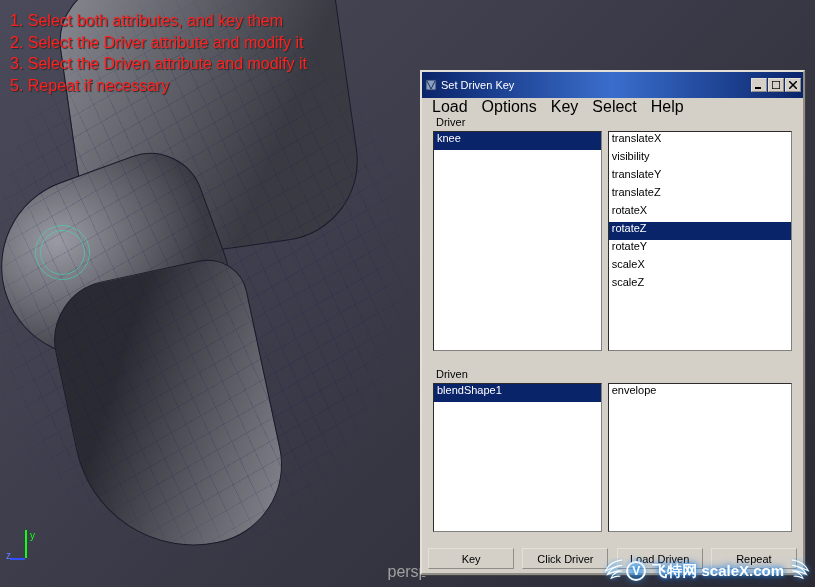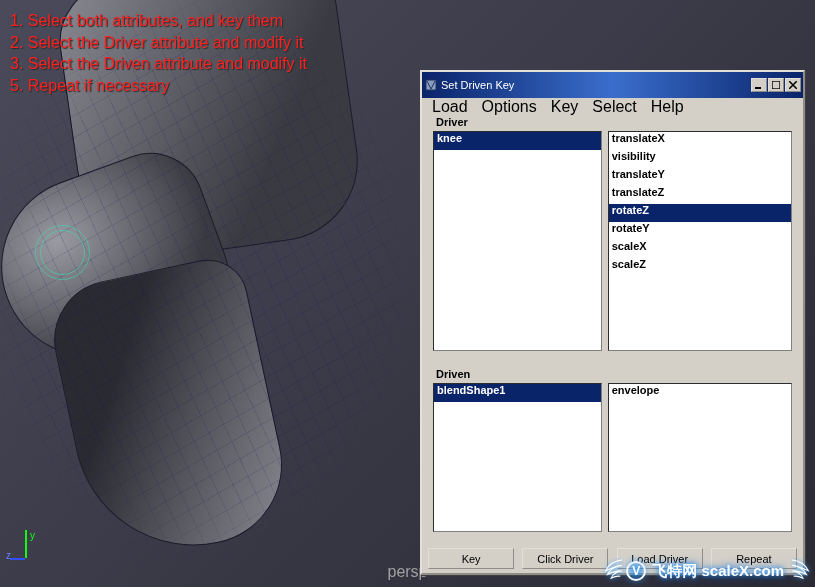--- a/index.html
+++ b/index.html
@@ -46,21 +46,21 @@
     .titlebar-icon { width: 14px; height: 14px; margin-right: 3px; display: inline-flex; align-items: center; justify-content: center; }
     .titlebar-icon svg { width: 12px; height: 12px; }
     .title-text { flex: 1; }
     .title-buttons { display: flex; gap: 1px; }
     .wbtn { width: 16px; height: 14px; background: #d4d0c8; border: 1px outset #e4e0d8; font-size: 9px; font-family: Marlett, Arial; display: flex; align-items: center; justify-content: center; color: #000; cursor: pointer; }
     .wbtn svg { width: 8px; height: 8px; }
     
     .menubar { height: 18px; display: flex; align-items: center; padding: 0 4px; font-size: 16px; gap: 2px; }
     .menu-item { padding: 1px 6px; cursor: pointer; }
     
-    .panel-area { flex: 1; display: flex; flex-direction: column; padding: 4px; gap: 12px; font-weight: bold; }
+    .panel-area { flex: 1; display: flex; flex-direction: column; padding: 4px; gap: 12px; }
     .group { border: 1px groove #d4d0c8; margin: 2px 0; padding: 6px; display: flex; flex-direction: column; flex: 1; }
     .group.driven-group { flex: 0 0 165px; }
     .group-label { font-size: 11px; margin-bottom: 3px; margin-top: -13px; background: #d4d0c8; display: inline-block; width: fit-content; padding: 0 3px; }
     
     .lists { display: flex; gap: 6px; flex: 1; }
     .listbox { background: #fff; border: 1px inset #808080; flex: 1; overflow: auto; font-size: 11px; }
     .listbox.left { flex: 0 0 47%; }
     .list-row { padding: 0 3px; height: 18px; line-height: 13px; cursor: pointer; white-space: nowrap; }
     .list-row.selected { background: #0a246a; color: #fff; }
     
@@ -149,20 +149,21 @@
       <span class="group-label">Driver</span>
       <div class="lists">
         <div class="listbox left" id="driver-left">
             <div class="list-row selected">knee</div>
           </div>
         <div class="listbox" id="driver-right">
             <div class="list-row">translateX</div>
             <div class="list-row">visibility</div>
             <div class="list-row">translateY</div>
             <div class="list-row">translateZ</div>
+            <div class="list-row">rotateX</div>
             <div class="list-row selected">rotateZ</div>
             <div class="list-row">rotateY</div>
             <div class="list-row">scaleX</div>
             <div class="list-row">scaleZ</div>
           </div>
       </div>
     </div>
 
     <div class="group driven-group">
       <span class="group-label">Driven</span>
@@ -173,21 +174,21 @@
         <div class="listbox" id="driven-right">
             <div class="list-row">envelope</div>
           </div>
       </div>
     </div>
   </div>
 
   <div class="button-row">
     <button class="btn">Key</button>
     <button class="btn">Click Driver</button>
-    <button class="btn">Load Driver</button>
+    <button class="btn">Load Driven</button>
     <button class="btn">Repeat</button>
   </div>
 </div>
 
 <div class="watermark">
   <span class="wm-wing">
     <svg viewBox="0 0 24 28">
         <path d="M22 2 Q8 4 4 14 Q12 10 20 8 M22 8 Q10 10 6 18 Q14 14 20 14 M22 14 Q12 16 10 22 Q16 19 20 20"></path>
       </svg>
   </span>

